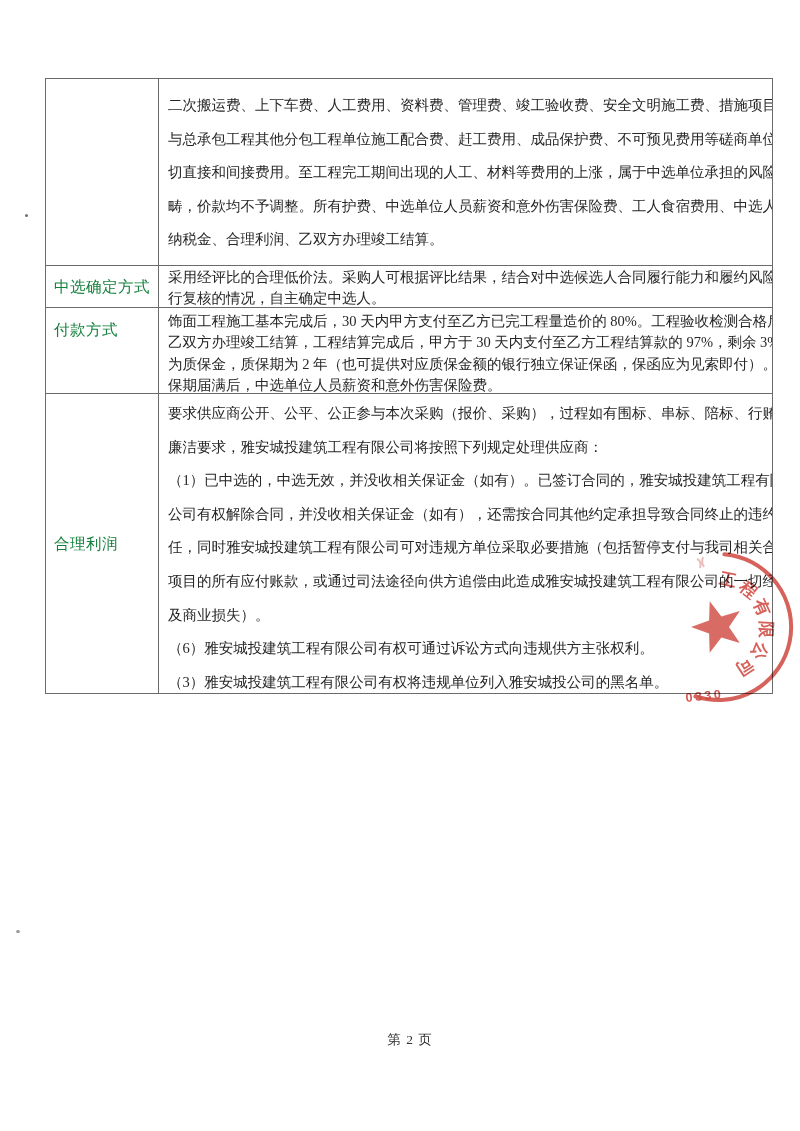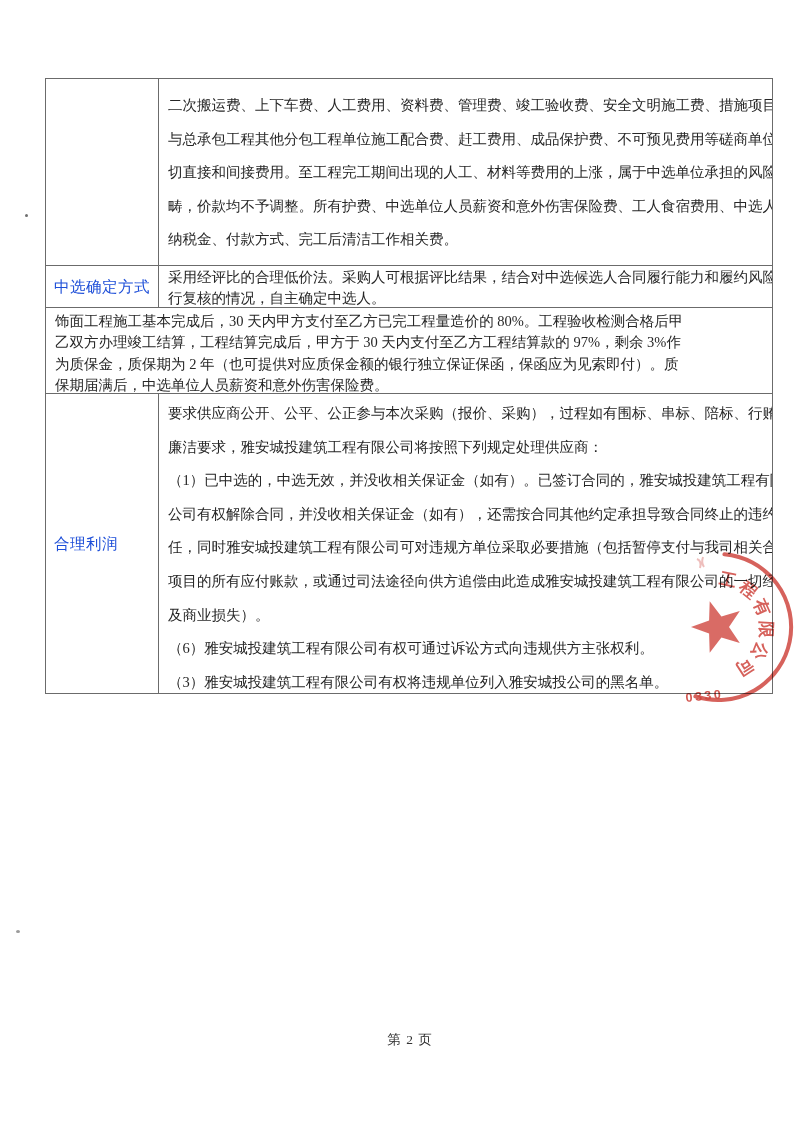--- a/index.html
+++ b/index.html
@@ -18,21 +18,21 @@
     background:#fff;
   }
   .t-row { display:flex; border-top:1.6px solid var(--border-color); }
   .t-row:first-child { border-top:none; }
   .t-label {
     width:113px; flex:none;
     border-right:1.6px solid var(--border-color);
     display:flex; align-items:center;
     padding-left:8px;
     font-size:15.5px; font-weight:500; letter-spacing:.5px;
-    line-height:21px; color:#1d4ed8;
+    line-height:21px; color:#15803d;
   }
   .t-content { flex:1; padding-left:9px; padding-right:4px; overflow:hidden; }
   .text-line { white-space:nowrap; font-size:14.5px; color:#262626; }
 
   .r0 { height:186px; }
   .r0 .t-content { padding-top:10px; }
   .r0 .text-line { line-height:33.6px; }
 
   .r1 { height:42px; }
   .r1 .t-content { padding-top:1px; }
@@ -81,33 +81,34 @@
 <body>
 
 <div class="doc-table" id="doc-table">
   <div class="t-row r0">
     <div class="t-label"></div>
     <div class="t-content">
         <div class="text-line">二次搬运费、上下车费、人工费用、资料费、管理费、竣工验收费、安全文明施工费、措施项目费、</div>
         <div class="text-line">与总承包工程其他分包工程单位施工配合费、赶工费用、成品保护费、不可预见费用等磋商单位一</div>
         <div class="text-line">切直接和间接费用。至工程完工期间出现的人工、材料等费用的上涨，属于中选单位承担的风险范</div>
         <div class="text-line">畴，价款均不予调整。所有护费、中选单位人员薪资和意外伤害保险费、工人食宿费用、中选人应</div>
-        <div class="text-line">纳税金、付款方式、完工后清洁工作相关费。</div>
+        <div class="text-line">纳税金、合理利润、乙双方办理竣工结算。</div>
       </div>
   </div>
 
   <div class="t-row r1">
     <div class="t-label">中选确定方式</div>
     <div class="t-content">
         <div class="text-line">采用经评比的合理低价法。采购人可根据评比结果，结合对中选候选人合同履行能力和履约风险进</div>
         <div class="text-line">行复核的情况，自主确定中选人。</div>
       </div>
   </div>
 
   <div class="t-row r2">
+    <div class="t-label">付款方式</div>
     <div class="t-content">
         <div class="text-line">饰面工程施工基本完成后，30 天内甲方支付至乙方已完工程量造价的 80%。工程验收检测合格后甲</div>
         <div class="text-line">乙双方办理竣工结算，工程结算完成后，甲方于 30 天内支付至乙方工程结算款的 97%，剩余 3%作</div>
         <div class="text-line">为质保金，质保期为 2 年（也可提供对应质保金额的银行独立保证保函，保函应为见索即付）。质</div>
         <div class="text-line">保期届满后，中选单位人员薪资和意外伤害保险费。</div>
       </div>
   </div>
 
   <div class="t-row r3">
     <div class="t-label">合理利润</div>

